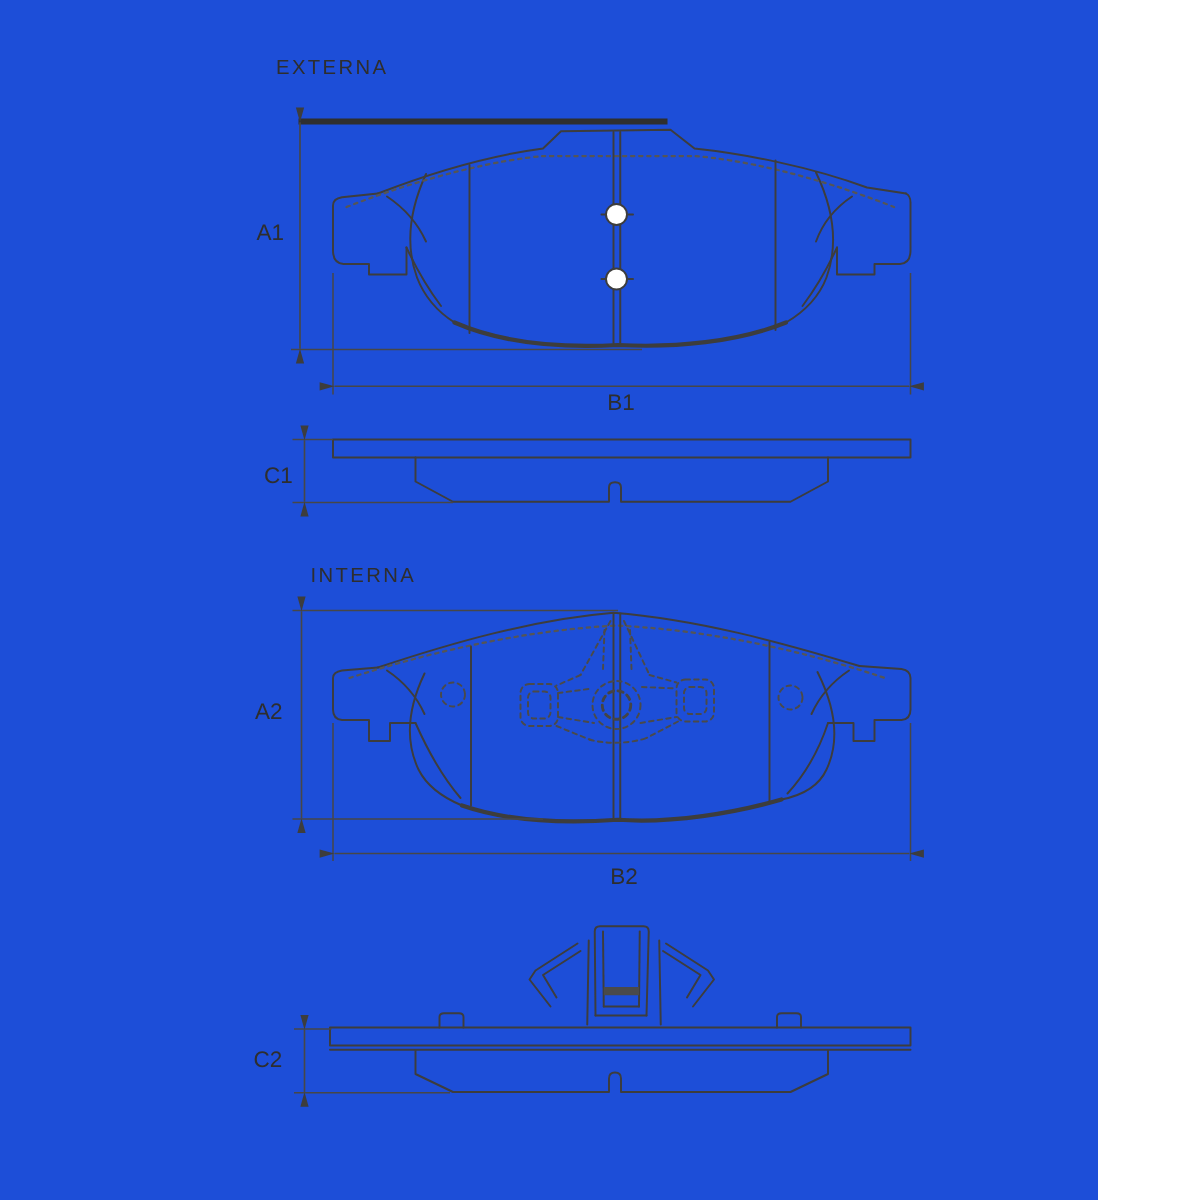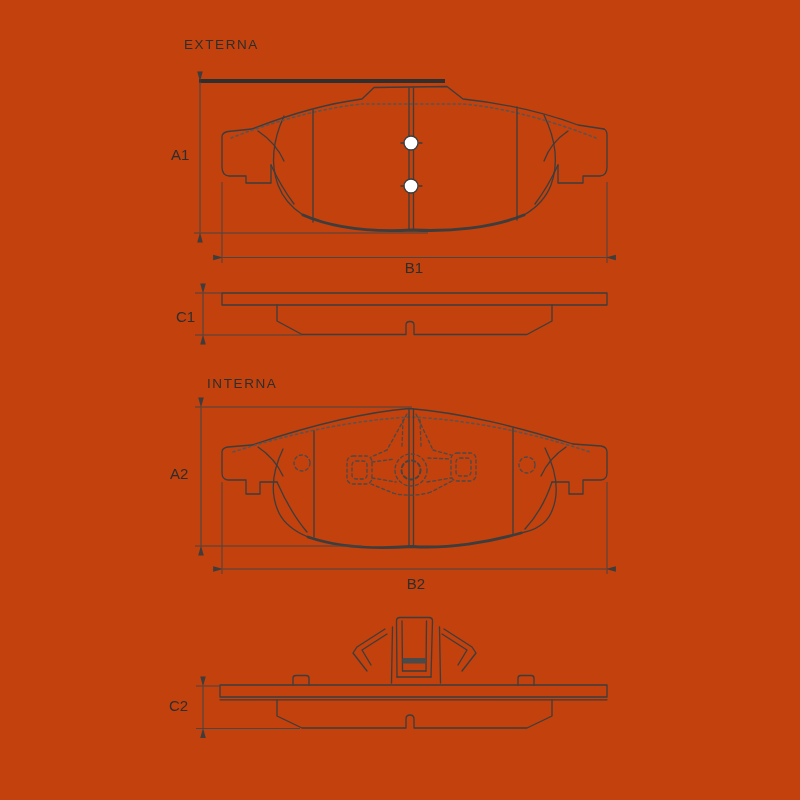--- a/index.html
+++ b/index.html
@@ -1,16 +1,16 @@
 <!DOCTYPE html>
 <html><head>
 <meta charset="utf-8">
 <style>
   html,body{margin:0;padding:0;background:#ffffff;}
-  .stage{position:relative;width:800px;height:800px;background:#c2410c;overflow:hidden;}
+  .stage{position:relative;width:732px;height:800px;background:#1d4ed8;overflow:hidden;}
   svg{position:absolute;left:0;top:0;}
   .ln{fill:none;stroke:#3d3d3d;stroke-width:1.3;stroke-linecap:round;stroke-linejoin:round;}
   .thick{stroke-width:2.8;}
   .bar{stroke-width:4;stroke:#2f2f2f;stroke-linecap:butt;}
   .dim{fill:none;stroke:#474747;stroke-width:1.1;stroke-linecap:butt;}
   .ext{fill:none;stroke:#474747;stroke-width:1;stroke-linecap:butt;}
   .dot{fill:none;stroke:#555;stroke-width:1.5;stroke-dasharray:2.2 3.2;stroke-linecap:round;}
   .dsh{fill:none;stroke:#4a4a4a;stroke-width:1.3;stroke-dasharray:3 2.8;stroke-linecap:round;}
   .dsh2{fill:none;stroke:#444;stroke-width:1.9;stroke-dasharray:3.5 3;stroke-linecap:round;}
   .hole{fill:#ffffff;stroke:#3d3d3d;stroke-width:1.3;}

